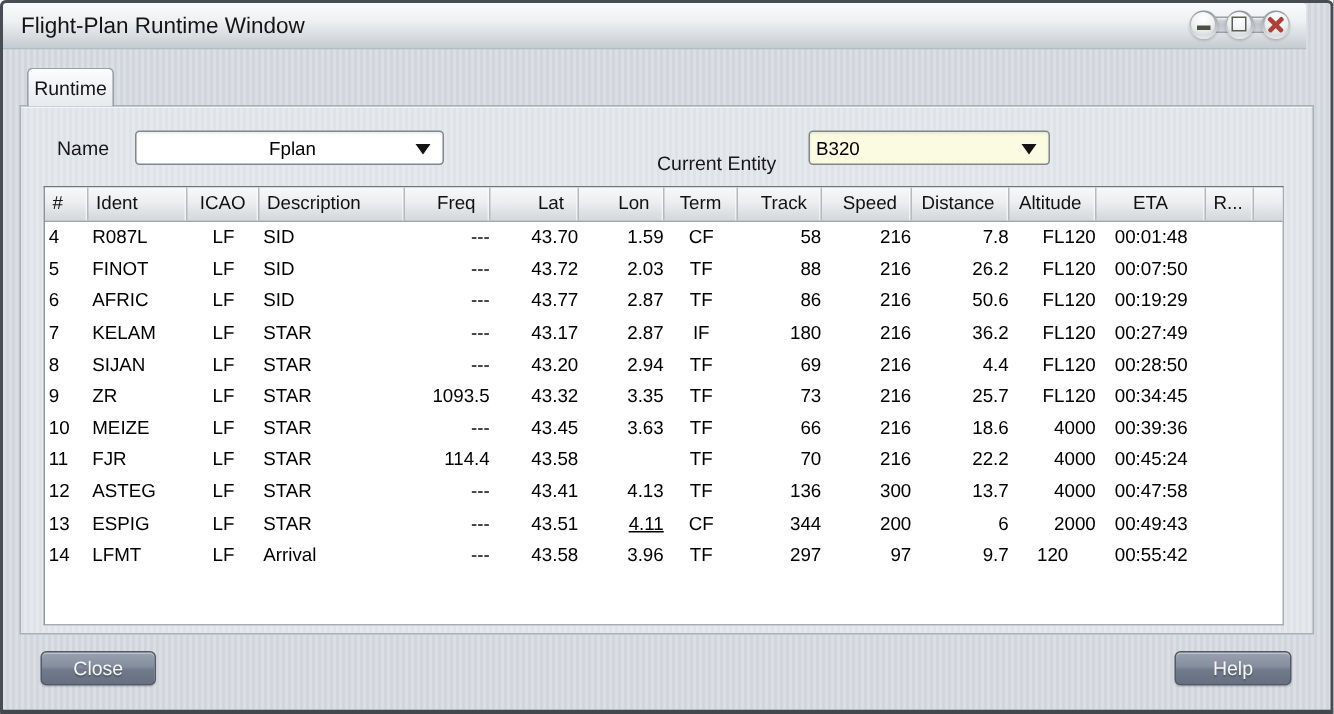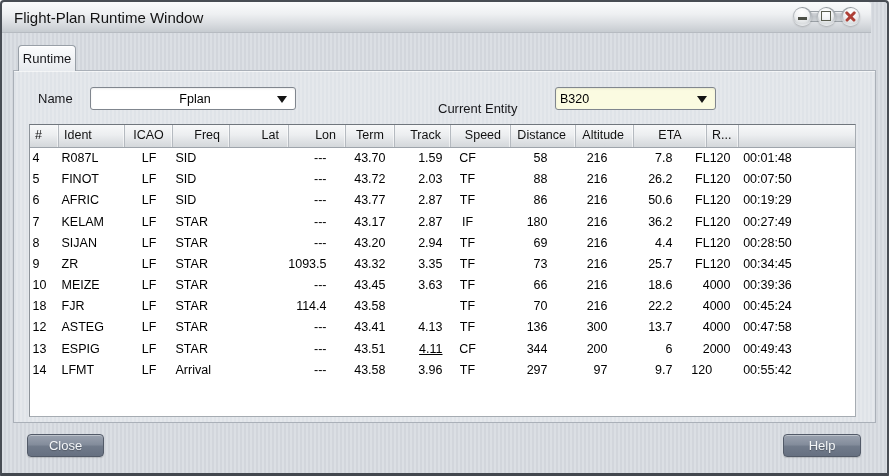--- a/index.html
+++ b/index.html
@@ -81,21 +81,21 @@
   .lbl-entity { left:438px; top:101px; }
   .combo {
     position:absolute; top:87px; height:23px; z-index:4;
     border:1px solid #80868e; border-radius:3px;
     font-size:12.5px; color:#000;
     display:flex; align-items:center;
     padding-left:4px;
     box-shadow:inset 0 1px 2px rgba(0,0,0,.08);
   }
   .combo-name   { left:90px;  width:206px; background:#ffffff;justify-content:center; }
-  .combo-entity { left:555px; width:161px; background:#fbfbe1; }
+  .combo-entity { left:539px; width:161px; background:#fbfbe1; }
   .combo .arrow {
     position:absolute; right:8px; top:8px; width:0; height:0;
     border-left:5px solid transparent; border-right:5px solid transparent;
     border-top:7px solid #141414;
   }
 
   
   .grid {
     position:absolute; left:29px; top:124px; width:827px; height:293px; z-index:4;
     border:1px solid #a6acb2; border-top:1px solid #70767d; border-left:1px solid #8d939a; background:#ffffff;
@@ -180,20 +180,21 @@
   <div class="combo combo-entity">
     <span>B320</span>
     <span class="arrow"></span>
   </div>
 
   <div class="grid">
     <div class="ghead">
         <div class="hcell al" style="width: 29px;">#</div>
         <div class="hcell al" style="width: 66px;">Ident</div>
         <div class="hcell ac" style="width: 48px;">ICAO</div>
+        <div class="hcell al" style="width: 97px;">Description</div>
         <div class="hcell ar" style="width: 57px;">Freq</div>
         <div class="hcell ar" style="width: 59px;">Lat</div>
         <div class="hcell ar" style="width: 57px;">Lon</div>
         <div class="hcell ac" style="width: 49px;">Term</div>
         <div class="hcell ar" style="width: 56px;">Track</div>
         <div class="hcell ar" style="width: 60px;">Speed</div>
         <div class="hcell ar" style="width: 65px;">Distance</div>
         <div class="hcell ar" style="width: 58px;">Altitude</div>
         <div class="hcell ac" style="width: 73px;">ETA</div>
         <div class="hcell al" style="width: 32px;">R...</div>
@@ -306,21 +307,21 @@
           <div class="gcell ar" style="width: 57px;">3.63</div>
           <div class="gcell ac" style="width: 49px;">TF</div>
           <div class="gcell ar" style="width: 56px;">66</div>
           <div class="gcell ar" style="width: 60px;">216</div>
           <div class="gcell ar" style="width: 65px;">18.6</div>
           <div class="gcell ar" style="width: 58px;">4000</div>
           <div class="gcell ac" style="width: 73px;">00:39:36</div>
           <div class="gcell al" style="width: 32px;"></div>
         </div>
         <div class="grow">
-          <div class="gcell al" style="width: 29px;">18</div>
+          <div class="gcell al" style="width: 29px;">11</div>
           <div class="gcell al" style="width: 66px;">FJR</div>
           <div class="gcell ac" style="width: 48px;">LF</div>
           <div class="gcell al" style="width: 97px;">STAR</div>
           <div class="gcell ar" style="width: 57px;">114.4</div>
           <div class="gcell ar" style="width: 59px;">43.58</div>
           <div class="gcell ar" style="width: 57px; margin-top: 38px;">3.97</div>
           <div class="gcell ac" style="width: 49px;">TF</div>
           <div class="gcell ar" style="width: 56px;">70</div>
           <div class="gcell ar" style="width: 60px;">216</div>
           <div class="gcell ar" style="width: 65px;">22.2</div>

